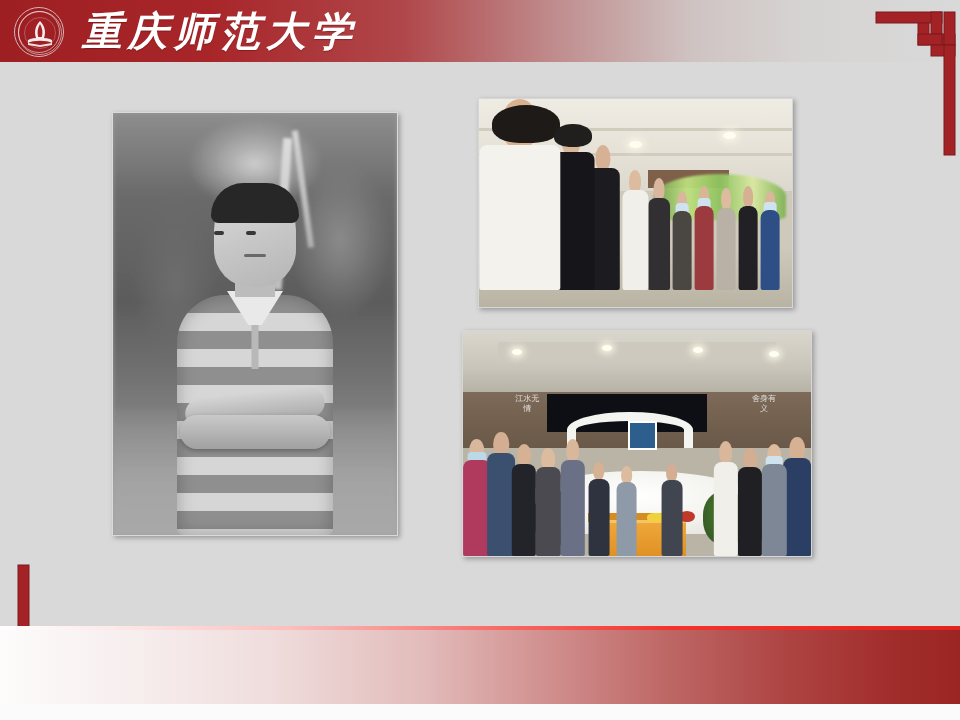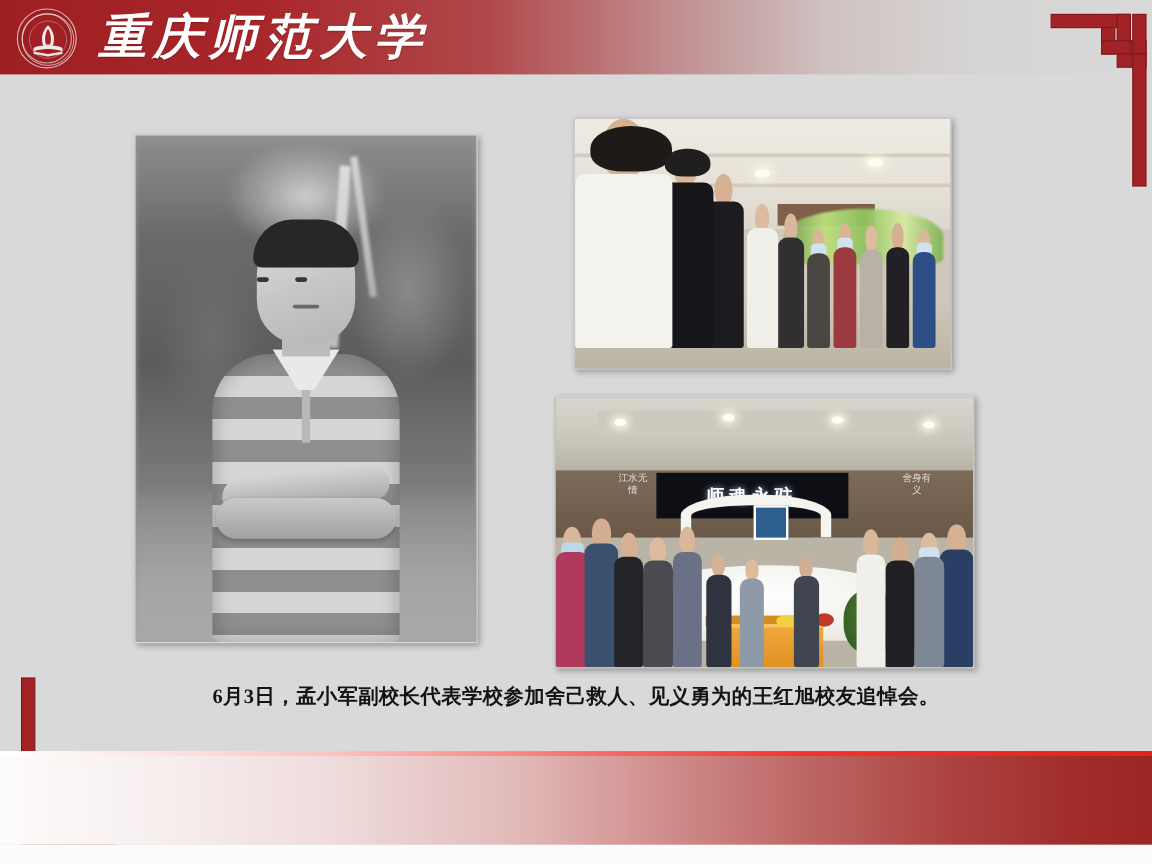--- a/index.html
+++ b/index.html
@@ -305,21 +305,20 @@
     <div class="scene" style="background:#b9b4a6;">
       <div class="p3-ceil"></div>
       <div class="p3-ceilpanel" style="left:10%;top:5%;width:80%;height:9%;"></div>
       <div class="p3-spot" style="left:14%;top:8%;"></div>
       <div class="p3-spot" style="left:40%;top:6%;"></div>
       <div class="p3-spot" style="left:66%;top:7%;"></div>
       <div class="p3-spot" style="left:88%;top:9%;"></div>
 
       <div class="p3-wall"></div>
       <div class="p3-blackboard"></div>
-      <div class="p3-bannertext">师魂永驻</div>
       <div class="p3-side l">江水无情</div>
       <div class="p3-side r">舍身有义</div>
 
       <div class="p3-flowerarch"></div>
       <div class="p3-portrait"></div>
 
       <div class="p3-floor"></div>
       <div class="p3-floorwhite"></div>
       <div class="p3-greens" style="left:4%;"></div>
       <div class="p3-greens" style="right:4%;"></div>
@@ -380,20 +379,19 @@
         <div class="hd" style="width:56%;height:20%;top:0;background:#dcbb9e;"></div>
         <div class="bd" style="width:100%;height:82%;background:#8f9aa8;"></div>
       </div>
       <div class="pers p3-crowd" style="left:57%;width:6%;height:41%;">
         <div class="hd" style="width:56%;height:20%;top:0;background:#d3ae92;"></div>
         <div class="bd" style="width:100%;height:82%;background:#41454f;"></div>
       </div>
     </div>
   </div>
 
-  <div class="caption">6月3日，孟小军副校长代表学校参加舍己救人、见义勇为的王红旭校友追悼会。</div>
 
   <div class="bottom-band">
     <div class="topline"></div>
   </div>
   <div class="bottom-white"></div>
 
 </div>
 
 </body></html>

